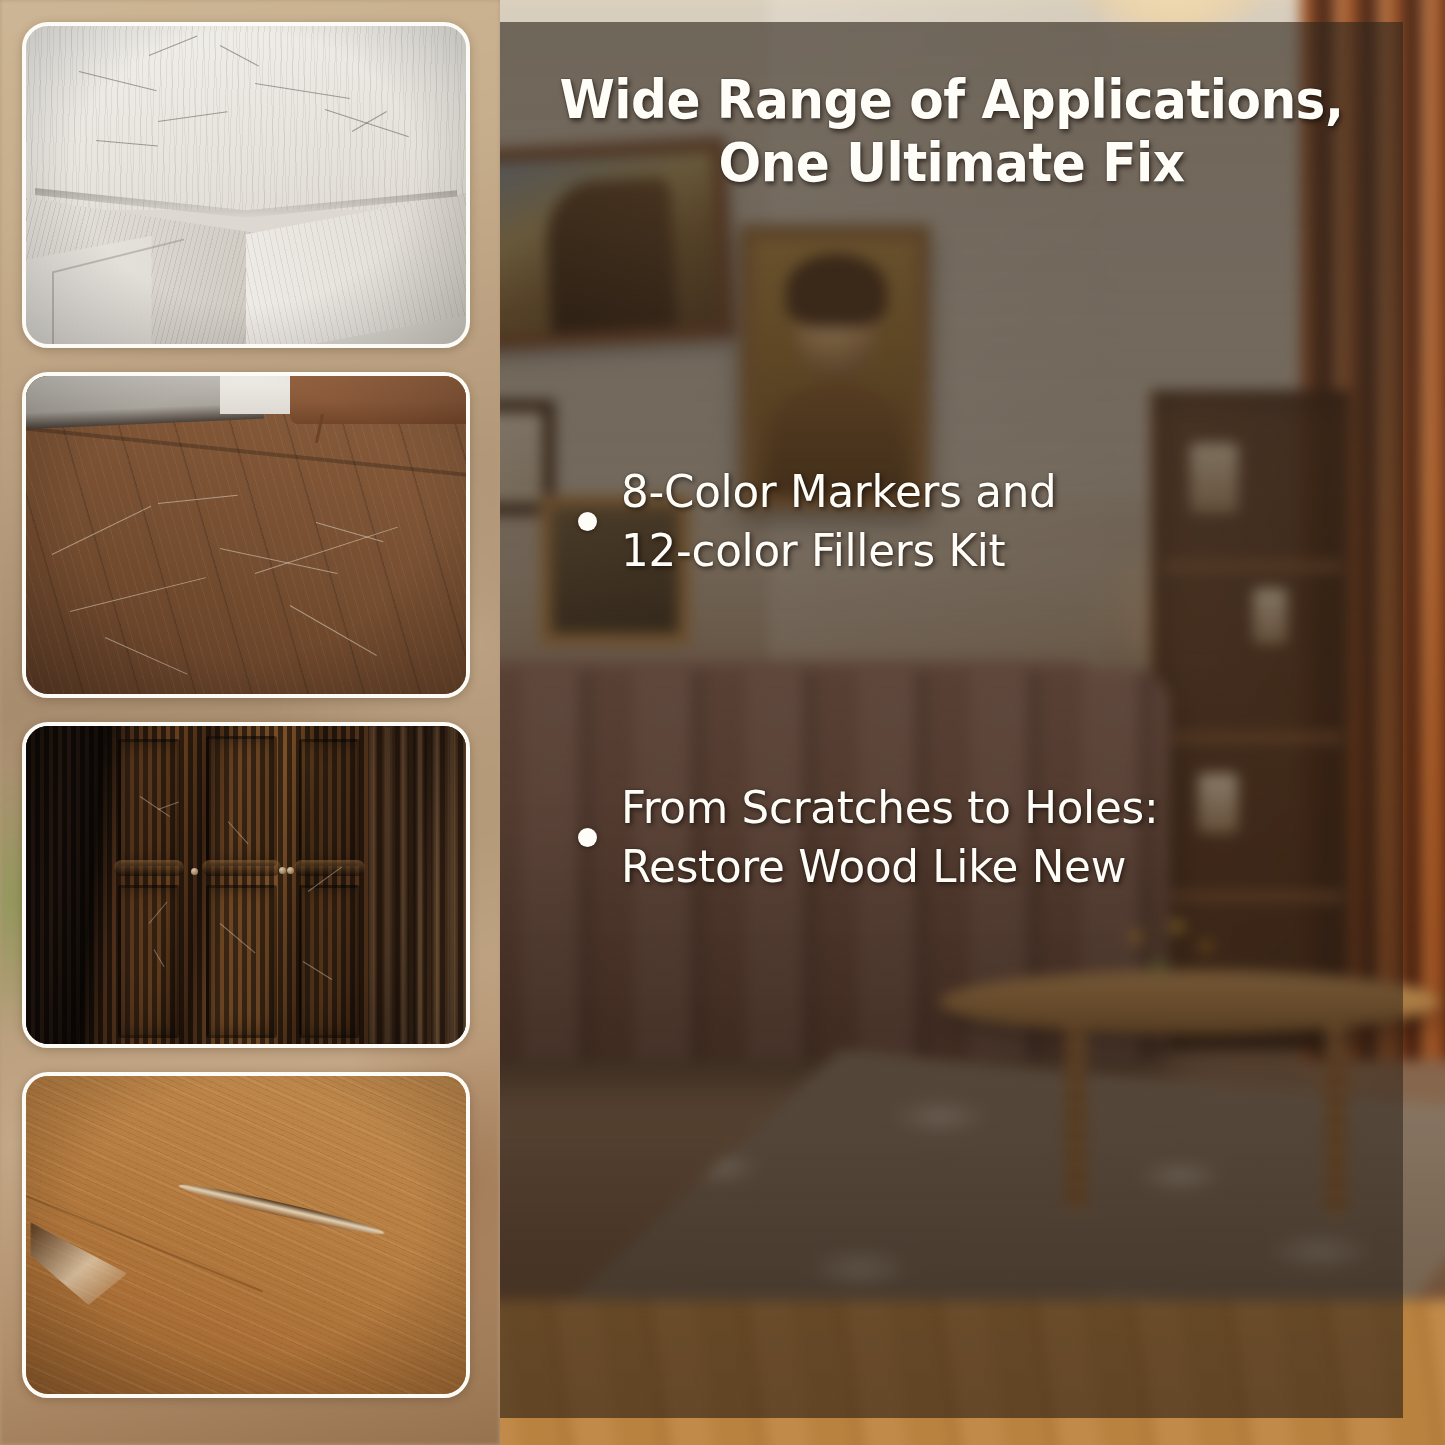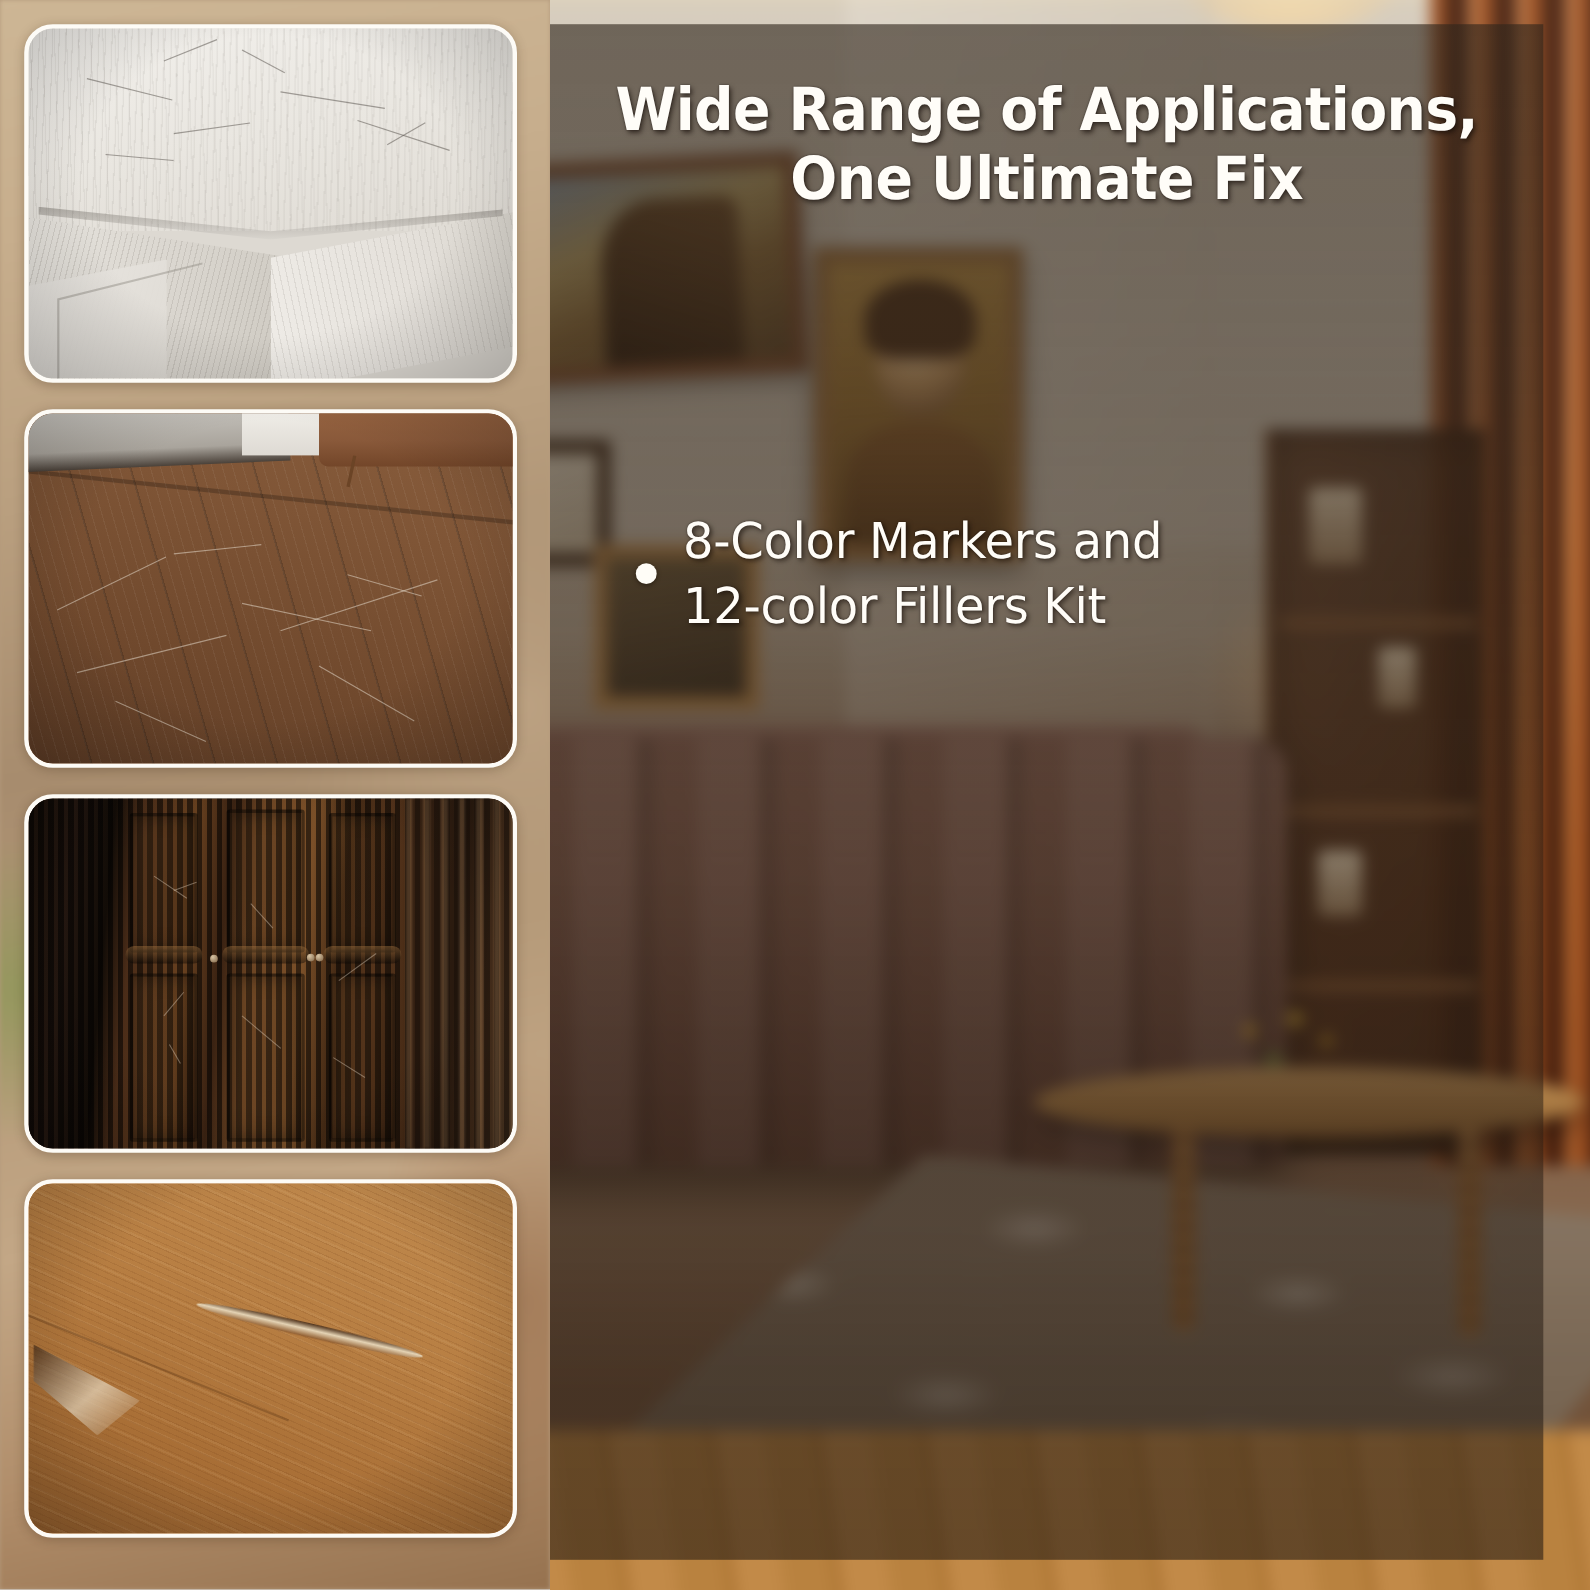--- a/index.html
+++ b/index.html
@@ -620,18 +620,23 @@
 One Ultimate Fix</div>
 
     <div class="bullets">
 
       <div class="bullet b1">
         <span class="bullet-dot"></span>
         <span class="bullet-text">8-Color Markers and
 12-color Fillers Kit</span>
       </div>
 
+      <div class="bullet b2">
+        <span class="bullet-dot"></span>
+        <span class="bullet-text">From Scratches to Holes:
+Restore Wood Like New</span>
+      </div>
 
 
     </div>
   </div>
 
 </div>
 
 </body></html>

